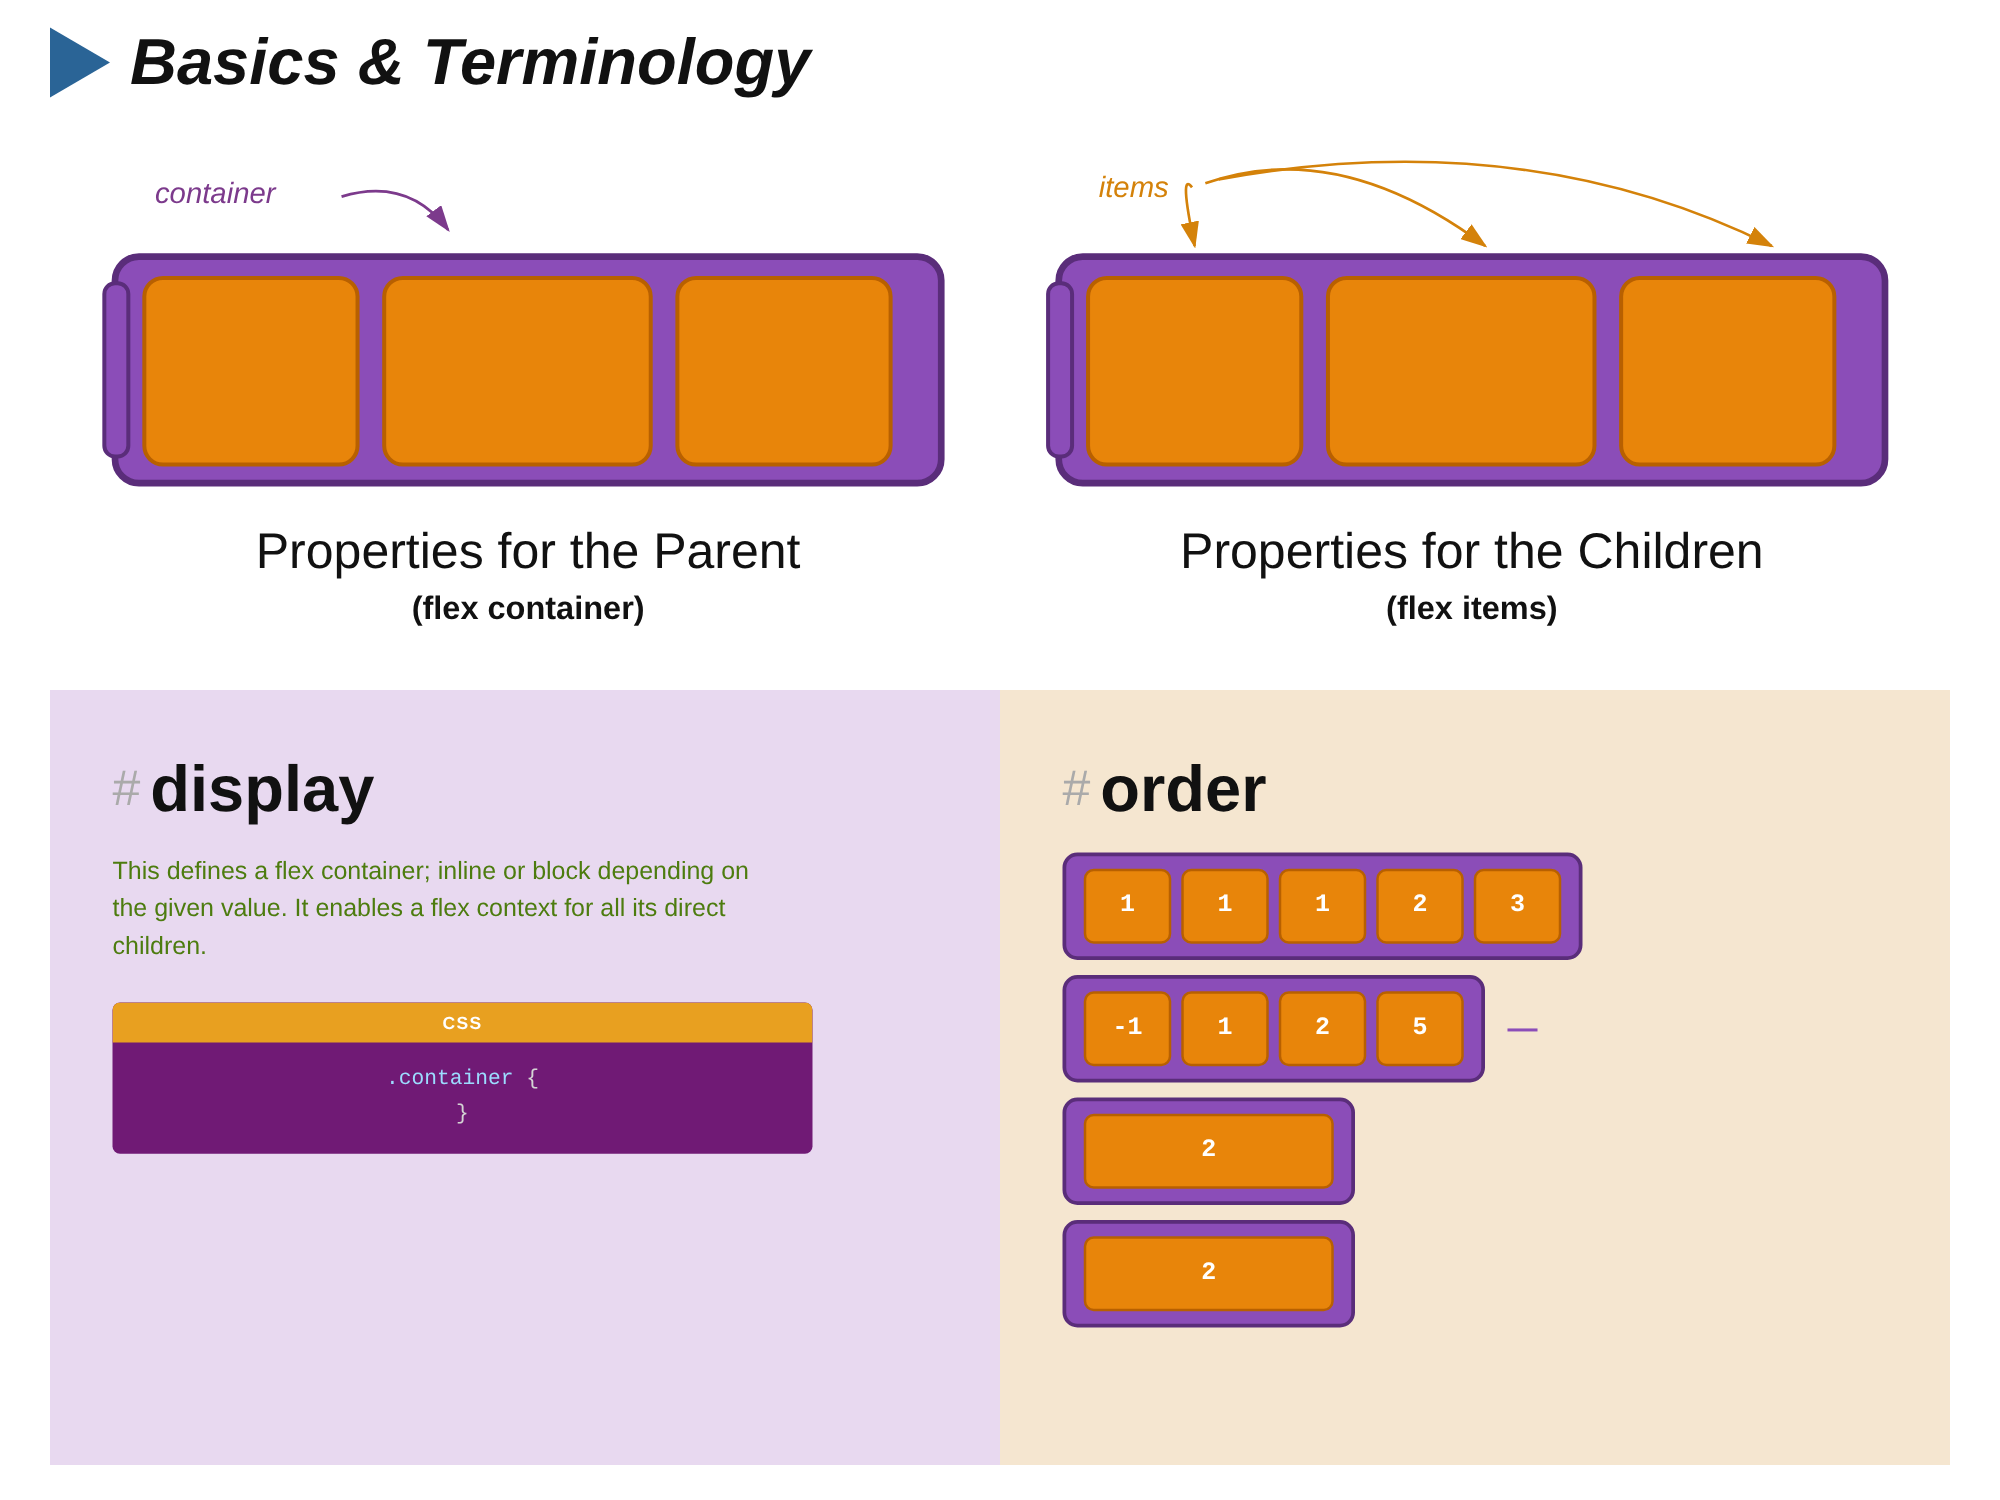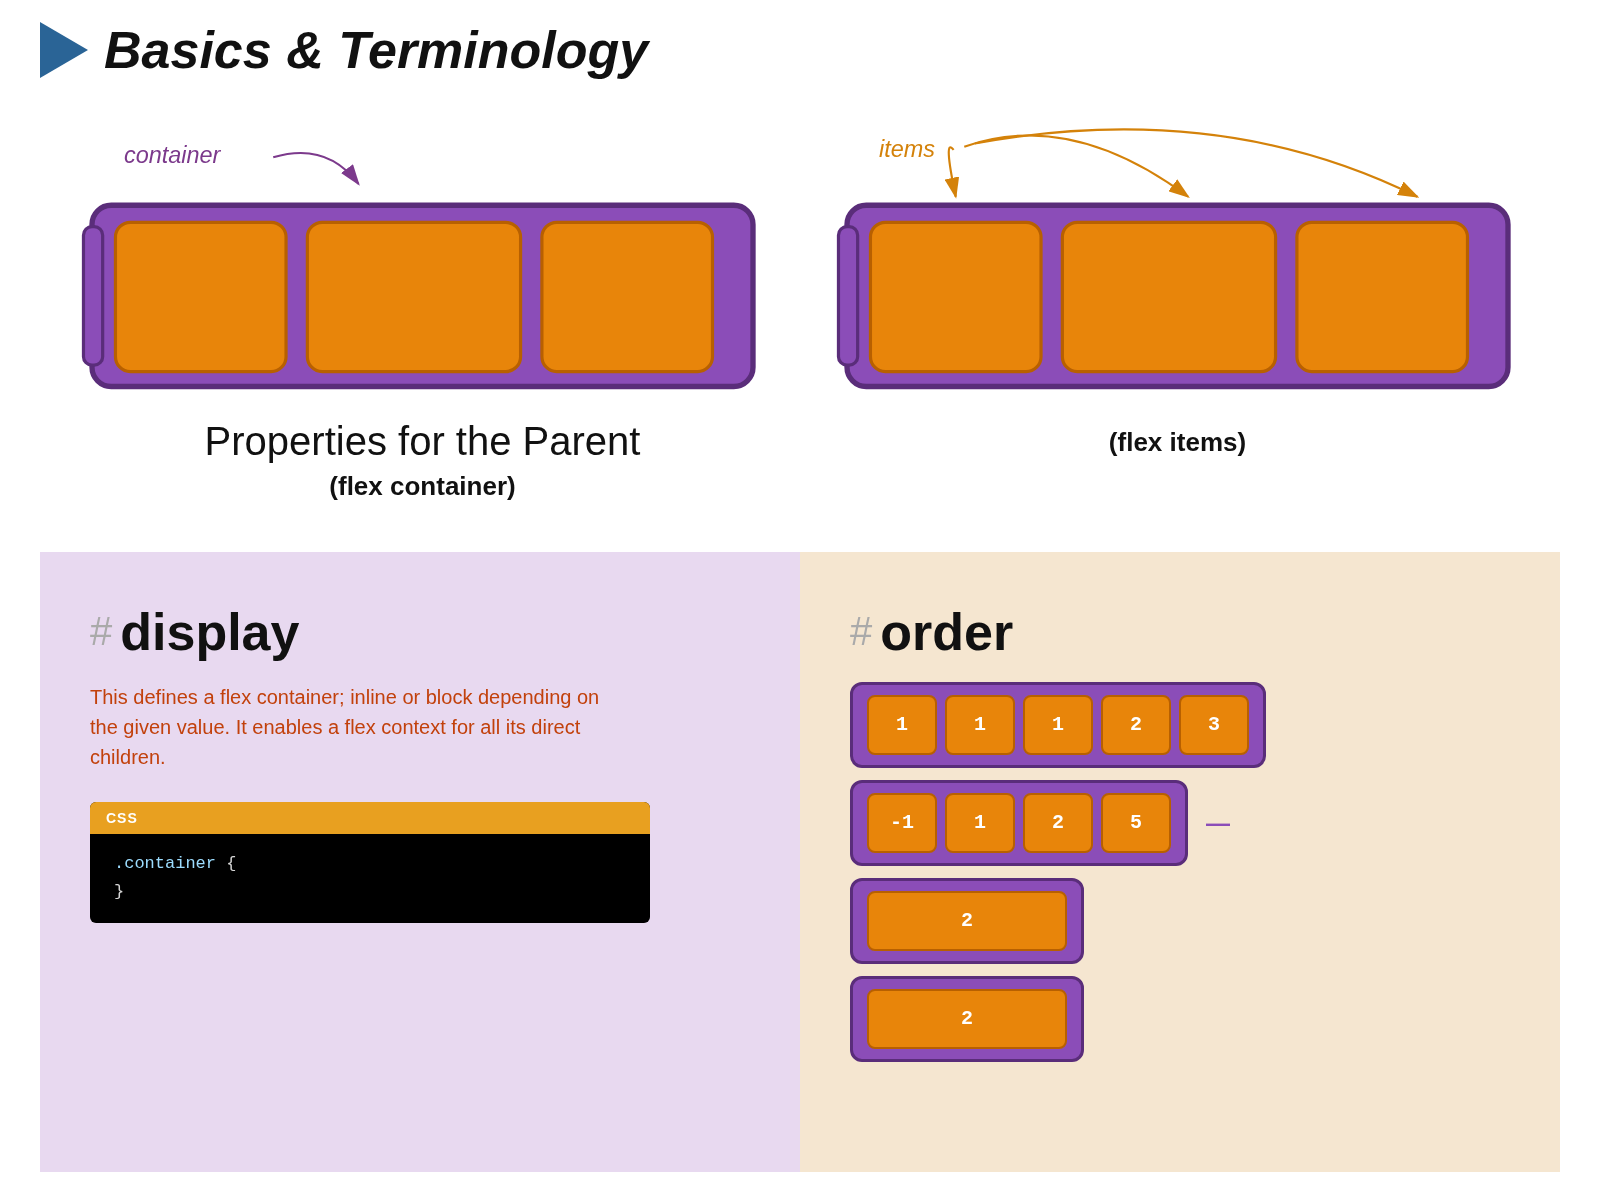--- a/index.html
+++ b/index.html
@@ -100,32 +100,33 @@
       gap: 8px;
     }
     .hash-symbol {
       color: #aaa;
       font-weight: 400;
       font-size: 40px;
     }
 
     .panel-description {
       font-size: 20px;
-      color: #c2410c;
+      color: #4d7c0f;
       line-height: 1.5;
       margin-bottom: 30px;
       max-width: 520px;
     }
 
     
     .code-block {
-      background: #000000;
+      background: #701a75;
       border-radius: 6px;
       overflow: hidden;
       max-width: 560px;
+      text-align: center;
     }
     .code-header {
       background: #e8a020;
       color: #fff;
       font-size: 14px;
       font-weight: 700;
       padding: 8px 16px;
       text-transform: uppercase;
       letter-spacing: 1px;
     }
@@ -251,20 +252,21 @@
 
         <rect x="22" y="100" width="18" height="130" rx="8" ry="8" fill="#8b4db8" stroke="#5a2d7a" stroke-width="3"></rect>
 
         <rect x="52" y="96" width="160" height="140" rx="14" ry="14" fill="#e8850a" stroke="#b86000" stroke-width="3"></rect>
 
         <rect x="232" y="96" width="200" height="140" rx="14" ry="14" fill="#e8850a" stroke="#b86000" stroke-width="3"></rect>
 
         <rect x="452" y="96" width="160" height="140" rx="14" ry="14" fill="#e8850a" stroke="#b86000" stroke-width="3"></rect>
       </svg>
 
+      <div class="prop-heading">Properties for the Children</div>
       <div class="prop-subheading">(flex items)</div>
     </div>
   </div>
 
   <div class="panels-row">
 
     <div class="panel-left">
       <div class="panel-prop-title">
         <span class="hash-symbol">#</span>
         <span>display</span>

